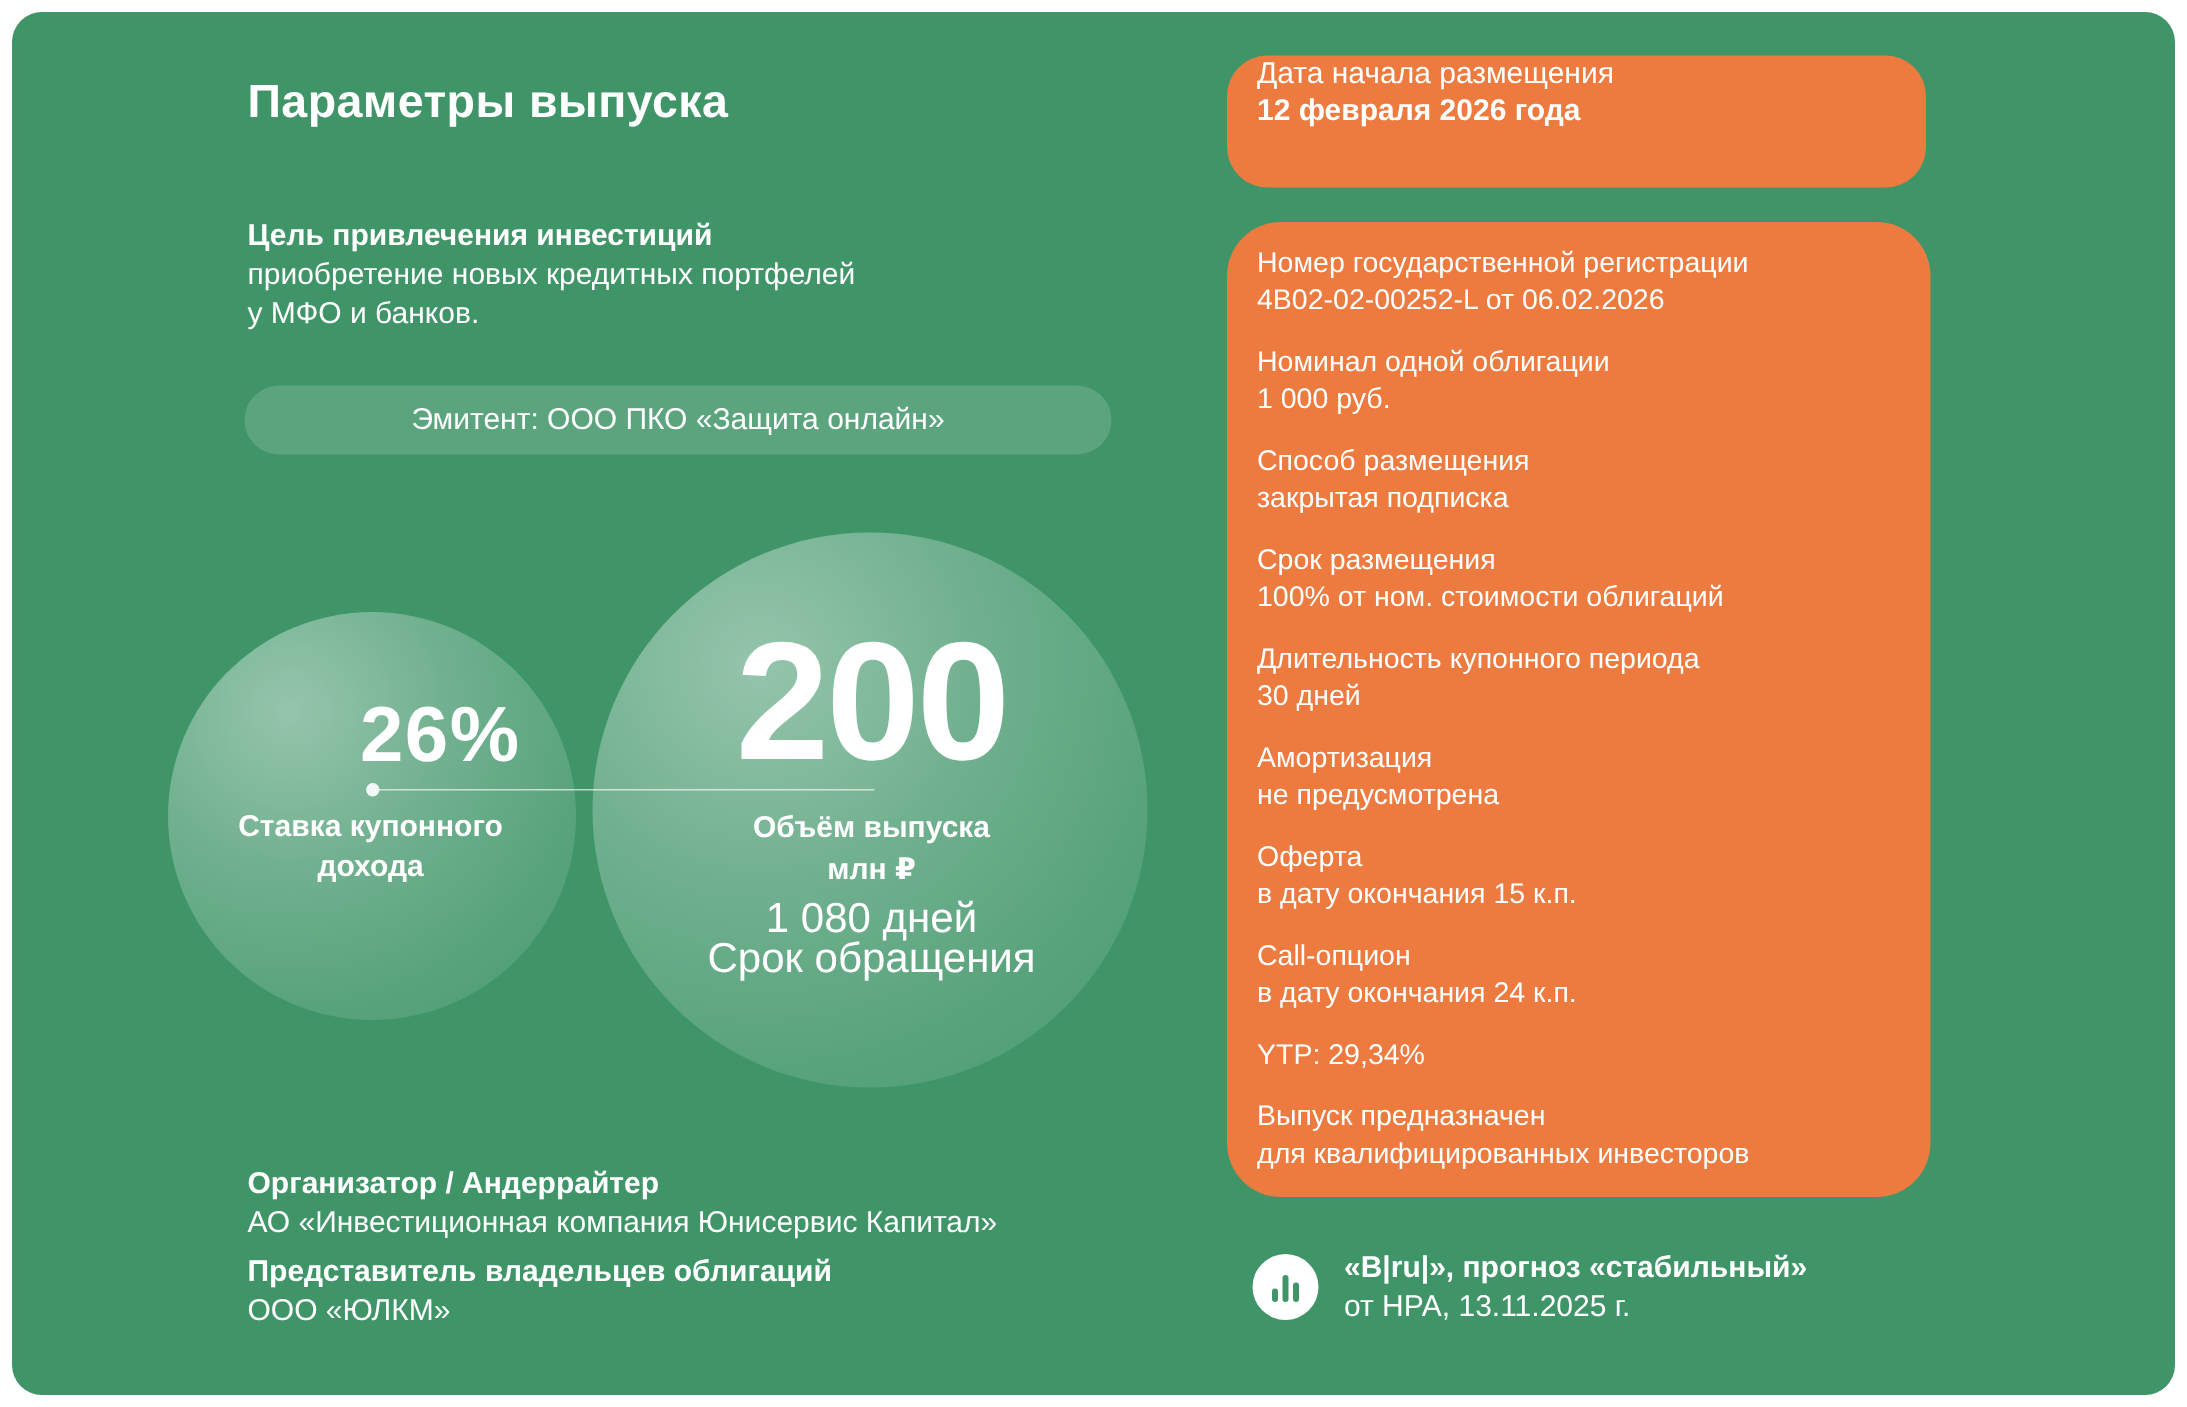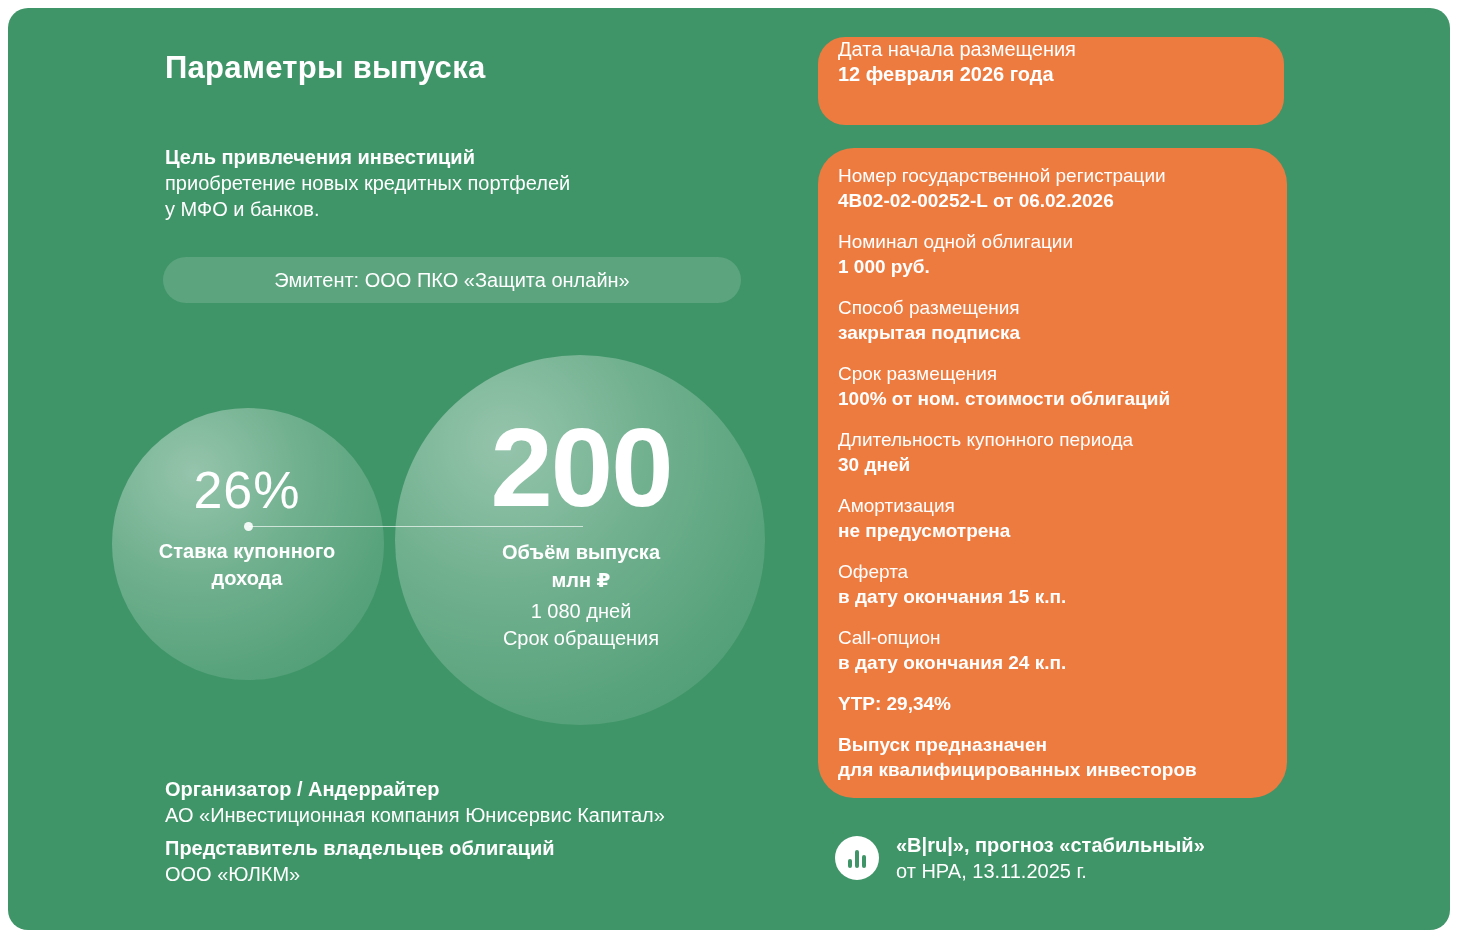--- a/index.html
+++ b/index.html
@@ -19,45 +19,45 @@
   
   .circle { position:absolute; border-radius:50%;
     background:radial-gradient(circle at 30% 24%, rgba(255,255,255,0.45) 0%,
       rgba(255,255,255,0.26) 38%, rgba(255,255,255,0.13) 72%, rgba(255,255,255,0.06) 100%); }
   .c-small { left:104px; top:400px; width:272px; height:272px; }
   .c-big   { left:387px; top:347px; width:370px; height:370px; }
   .connector { position:absolute; left:241px; top:518px; width:334px; height:1px;
     background:rgba(255,255,255,0.65); }
   .connector-dot { position:absolute; left:236px; top:514px; width:9px; height:9px;
     border-radius:50%; background:rgba(255,255,255,0.9); }
-  .v26 { position:absolute; left:139px; top:452px; width:200px; text-align:center;
-    font-size:52px; font-weight:400; letter-spacing:1px; }
+  .v26 { position:absolute; left:139px; top:452px; width:200px; text-align:right;
+    font-size:52px; font-weight:700; letter-spacing:1px; }
   .l26 { position:absolute; left:89px; top:530px; width:300px; text-align:center;
     font-size:20px; font-weight:700; line-height:27px; }
   .v200 { position:absolute; left:415px; top:404px; width:316px; text-align:center;
     font-size:112px; font-weight:700; letter-spacing:-2px; line-height:1; }
   .l200 { position:absolute; left:415px; top:530px; width:316px; text-align:center;
     font-size:20px; font-weight:700; line-height:28px; }
   .t200 { position:absolute; left:415px; top:590px; width:316px; text-align:center;
-    font-size:20px; line-height:27px; }
+    font-size:28px; line-height:27px; }
 
   
   .org { position:absolute; left:157px; top:768px; font-size:20px; line-height:26px; }
   .org .bold { font-weight:700; }
   .org .pair-gap { margin-top:7px; }
 
   
   .date-box { position:absolute; left:810px; top:29px; width:466px; height:88px;
     border-radius:27px; background:#ED7B40; display:flex; flex-direction:column;
     justify-content:flex-start; padding-left:20px; font-size:20px; line-height:25px; }
   .date-box .value { font-weight:700; }
   .details { position:absolute; left:810px; top:140px; width:469px; height:650px;
     border-radius:36px; background:#ED7B40; padding:15px 24px 0 20px;
     display:flex; flex-direction:column; gap:16px; font-size:19px; line-height:25px; }
-  .details .value { font-weight:700; }
+  .details .value { font-weight:400; }
 
   
   .rating { position:absolute; left:827px; top:824px; display:flex; align-items:center; gap:17px; }
   .rating-icon { width:44px; height:44px; border-radius:50%; background:#ffffff;
     display:flex; align-items:flex-end; justify-content:center; gap:3px; padding-bottom:12px; }
   .rating-icon .bar { width:4px; border-radius:2px; background:#3F9568; }
   .bar1 { height:9px; } .bar2 { height:18px; } .bar3 { height:13px; }
   .rating-text { font-size:20px; line-height:26px; }
   .rating-text .bold { font-weight:700; }
 </style>

